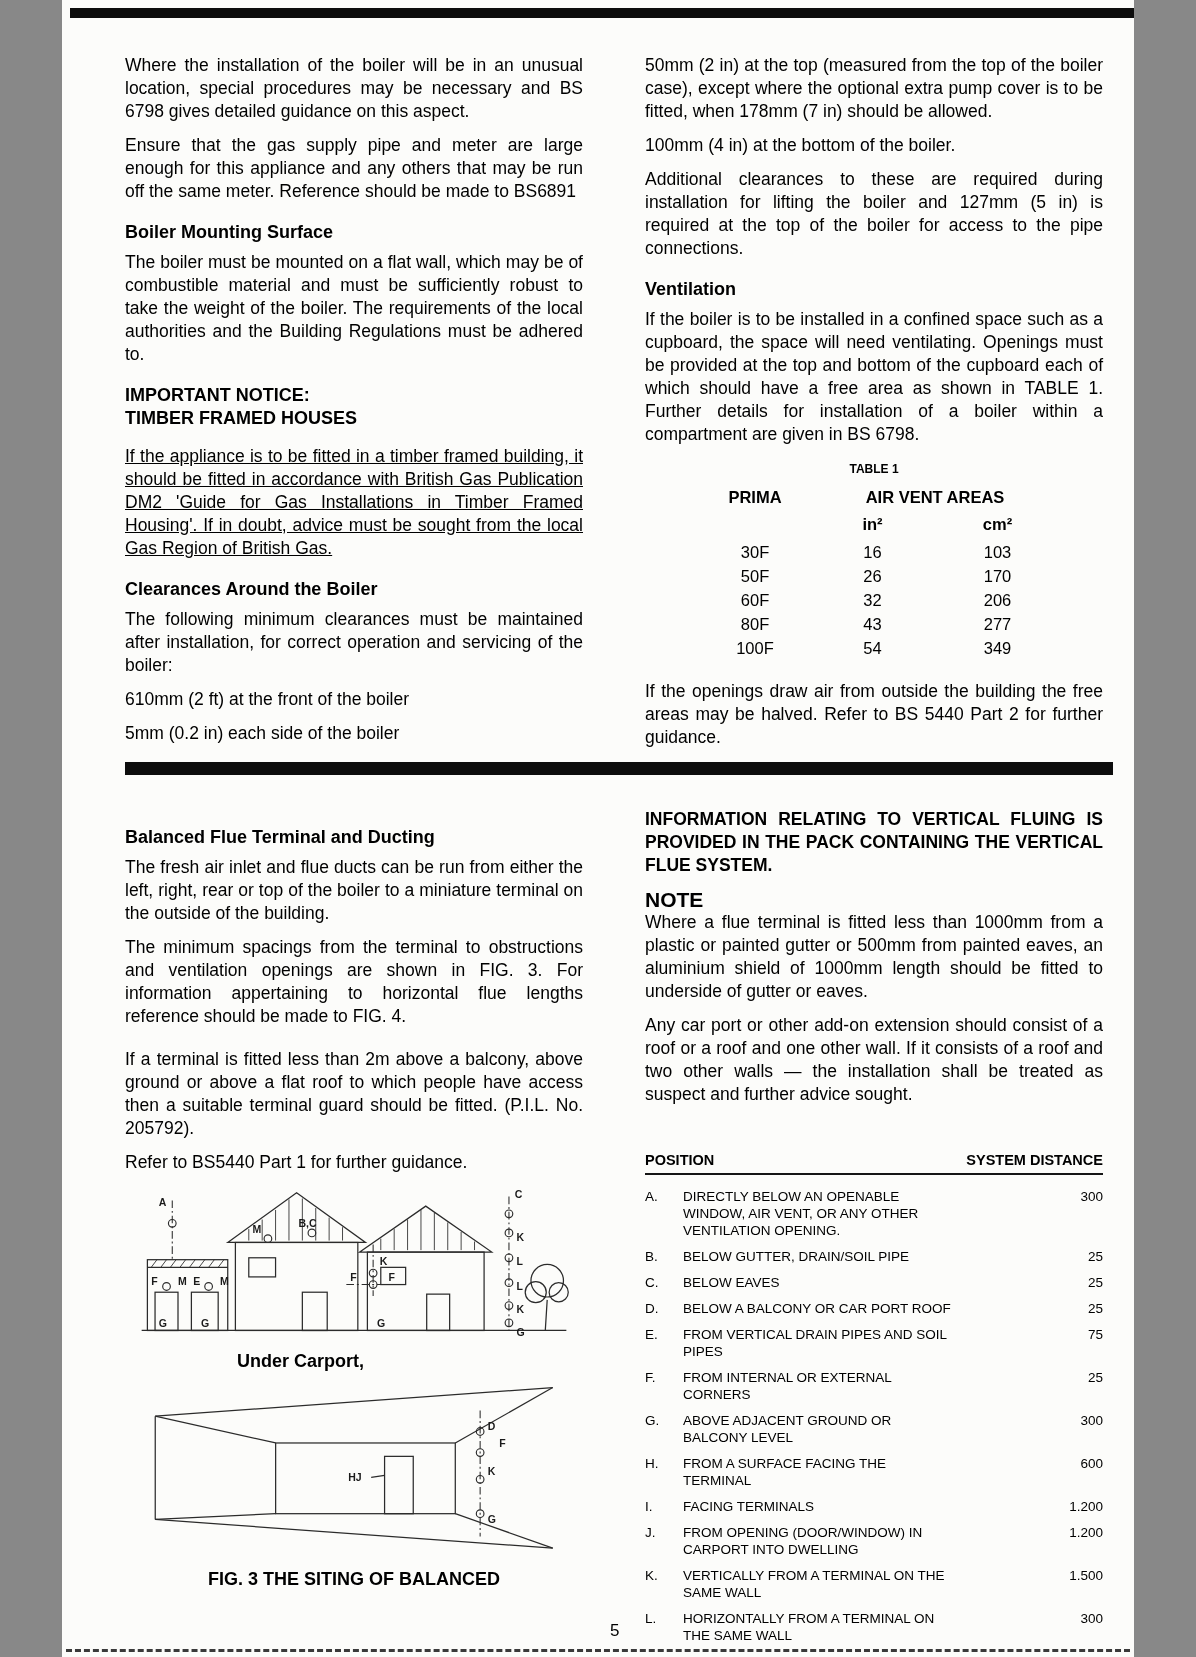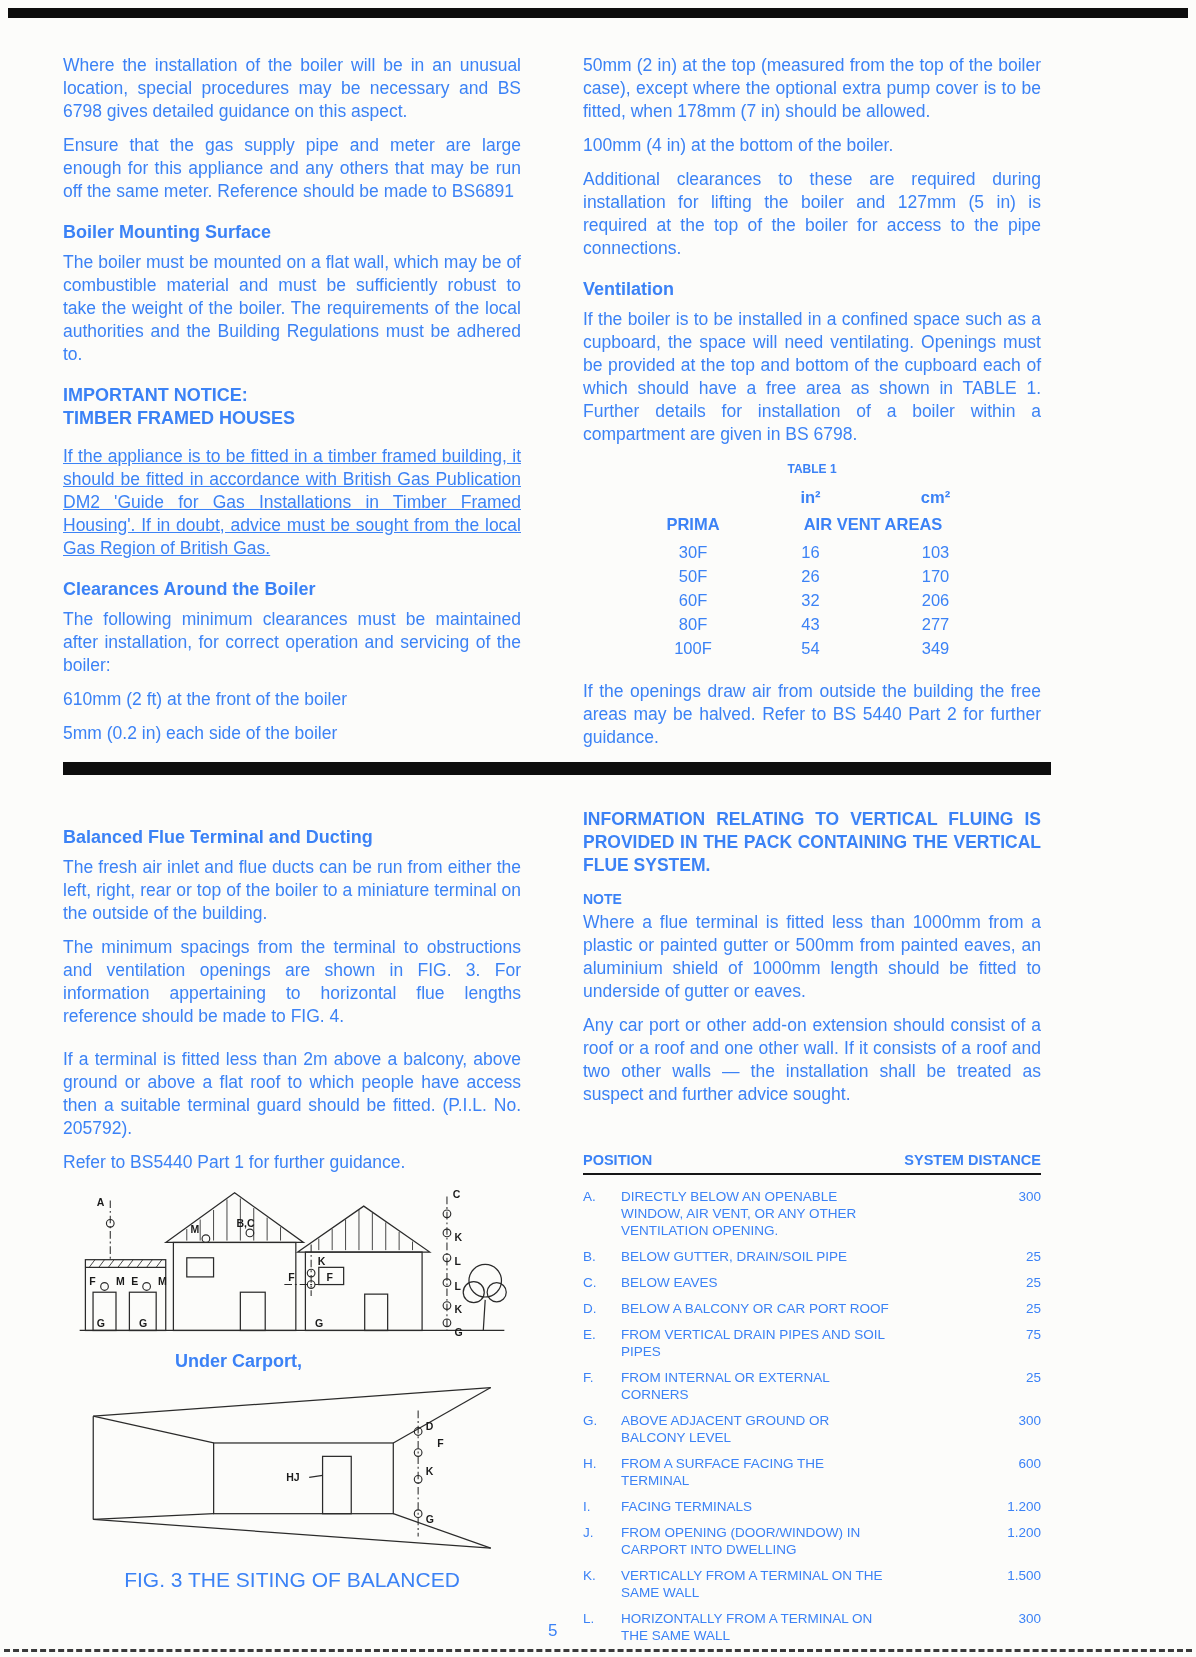--- a/index.html
+++ b/index.html
@@ -1,36 +1,36 @@
 <!DOCTYPE html>
 <html><head>
 <meta charset="utf-8">
 <style>
   * { box-sizing: border-box; }
   html, body { margin: 0; padding: 0; background: #888; }
   .page {
     position: relative;
-    width: 1196px; height: 1657px;
+    width: 1072px; height: 1657px;
     margin: 0 auto;
     background: #fcfcfa;
-    color: #3b82f6;
+    color: #000000;
     font-family: "Liberation Sans", "DejaVu Sans", sans-serif;
     overflow: hidden;
   }
   .top-rule { position: absolute; top: 8px; left: 8px; width: 1180px; height: 10px; background: #0d0d0d; }
   .section-divider { position: absolute; top: 762px; left: 63px; width: 988px; height: 13px; background: #0d0d0d; }
   .top-section { position: absolute; top: 54px; left: 63px; width: 978px; display: flex; gap: 62px; }
   .bottom-section { position: absolute; top: 808px; left: 63px; width: 978px; display: flex; gap: 62px; }
   .col { width: 458px; }
 
   p.body-text { font-size: 17.5px; line-height: 23px; text-align: justify; margin: 0 0 11px 0; }
   .heading { font-size: 18px; line-height: 23px; font-weight: bold; margin: 18px 0 7px 0; }
   .heading.tight { margin-bottom: 0; }
   .bold-para { font-weight: bold; margin-bottom: 0; }
-  .note-head { font-size: 14px; line-height: 23px; font-weight: bold; margin: 0; }
+  .note-head { font-size: 21px; line-height: 23px; font-weight: bold; margin: 0; }
 
   
   .table1-wrap { margin-top: 16px; }
   .table1-title { text-align: center; font-weight: bold; font-size: 12px; margin-bottom: 10px; }
   table.t1 { border-collapse: collapse; margin-left: 55px; font-size: 16.5px; }
   table.t1 th { font-weight: bold; padding: 2px 0 6px; text-align: center; }
   table.t1 td { padding: 1.5px 0; text-align: center; line-height: 21px; }
   .t1 .c-model { width: 110px; }
   .t1 .c-num  { width: 125px; }
 
@@ -46,21 +46,21 @@
   
   .fig-svg { display: block; margin: 6px auto 0; }
   .fig-svg line, .fig-svg rect, .fig-svg polygon, .fig-svg circle, .fig-svg path {
     fill: none; stroke: #2b2b2b; stroke-width: 1.3;
   }
   .fig-svg .hatch { stroke-width: 0.9; }
   .fig-svg .dd { stroke-dasharray: 8 3 2 3; stroke-width: 1.1; }
   .fig-svg .term { stroke-width: 1.2; }
   .fig-label { font: bold 11px "Liberation Sans", sans-serif; fill: #1a1a1a; stroke: none; }
   .under-carport { font-size: 18px; font-weight: bold; margin: 8px 0 2px 112px; }
-  .fig-caption { font-size: 21px; font-weight: normal; line-height: 27px; text-align: center; margin-top: 16px; }
+  .fig-caption { font-size: 18px; font-weight: bold; line-height: 27px; text-align: center; margin-top: 16px; }
 
   .page-number { position: absolute; left: 548px; bottom: 16px; font-size: 17px; }
   .bottom-dashed { position: absolute; left: 4px; right: 4px; bottom: 5px; border-top: 3px dashed #3a3a3a; height: 0; }
 </style>
 </head>
 <body>
 
 <div class="page">
   <div class="top-rule"></div>
 
@@ -91,27 +91,27 @@
       <p class="body-text">Additional clearances to these are required during installation for lifting the boiler and 127mm (5 in) is required at the top of the boiler for access to the pipe connections.</p>
 
       <div class="heading">Ventilation</div>
       <p class="body-text">If the boiler is to be installed in a confined space such as a cupboard, the space will need ventilating. Openings must be provided at the top and bottom of the cupboard each of which should have a free area as shown in TABLE 1. Further details for installation of a boiler within a compartment are given in BS 6798.</p>
 
       <div class="table1-wrap">
         <div class="table1-title">TABLE 1</div>
         <table class="t1">
           <thead>
             <tr>
+              <th class="c-model">PRIMA</th>
+              <th colspan="2">AIR VENT AREAS</th>
+            </tr>
+            <tr>
               <th class="c-model"></th>
               <th class="c-num">in²</th>
               <th class="c-num">cm²</th>
-            </tr>
-            <tr>
-              <th class="c-model">PRIMA</th>
-              <th colspan="2">AIR VENT AREAS</th>
             </tr>
           </thead>
           <tbody>
               <tr>
                 <td class="c-model">30F</td>
                 <td class="c-num">16</td>
                 <td class="c-num">103</td>
               </tr>
               <tr>
                 <td class="c-model">50F</td>

